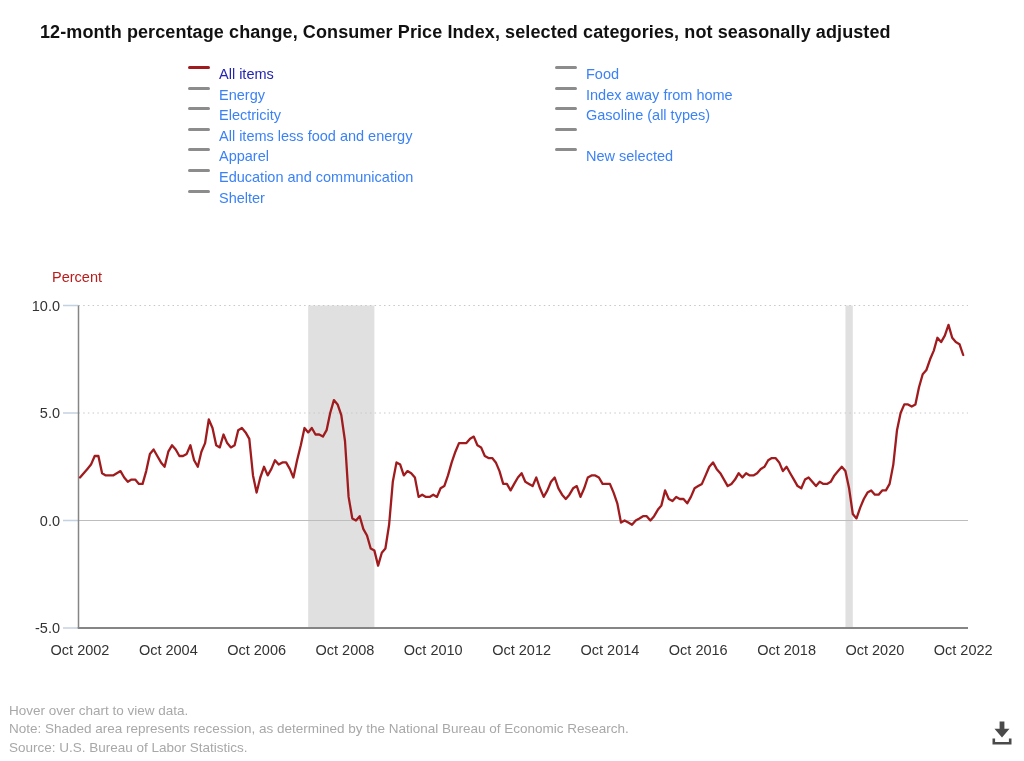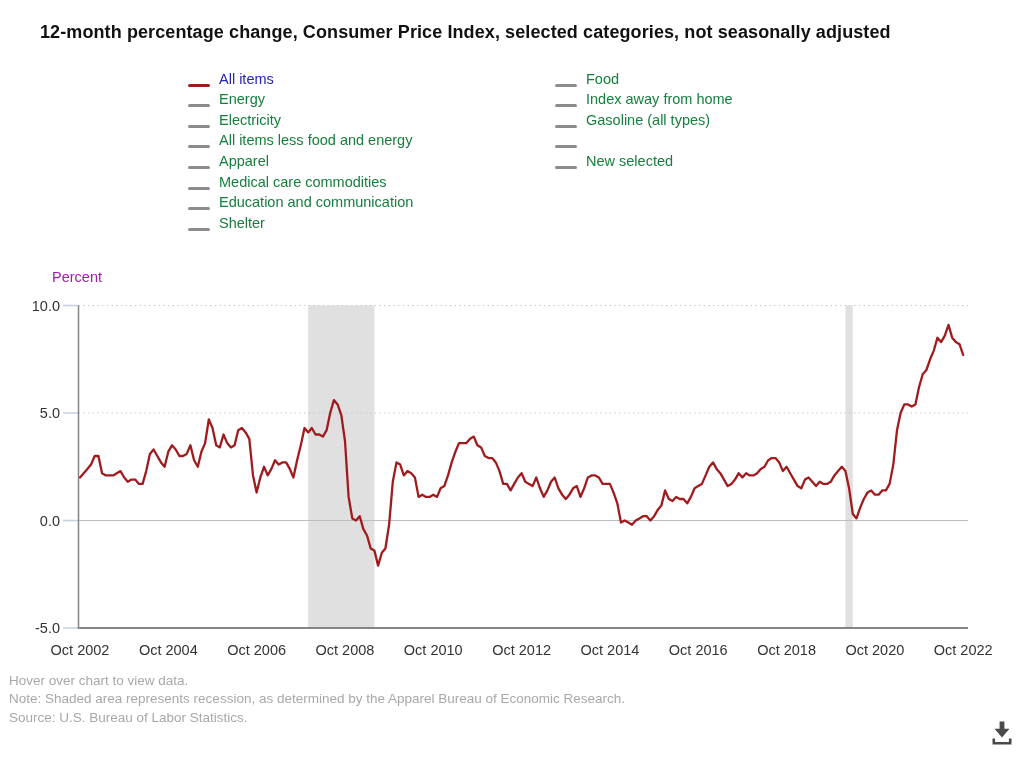--- a/index.html
+++ b/index.html
@@ -3,27 +3,27 @@
 <meta charset="utf-8">
 <style>
   html,body{margin:0;padding:0}
   body{width:1024px;height:761px;position:relative;background:#ffffff;
        font-family:"Liberation Sans",sans-serif;overflow:hidden}
   .title{position:absolute;left:30px;top:10px;width:900px;margin:10px;
          font-size:18px;font-weight:bold;color:#111;line-height:24px;letter-spacing:.1px}
   .legend-col{position:absolute;top:66px}
   #legend-col-1{left:188px}
   #legend-col-2{left:555px}
-  .legend-item{display:flex;align-items:flex-end;height:20.6px;cursor:pointer}
+  .legend-item{display:flex;align-items:flex-start;height:20.6px;cursor:pointer}
   .legend-swatch{width:22px;height:3px;border-radius:2px;margin-right:9px;flex:none}
-  .legend-label{font-size:14.5px;color:#15803d;white-space:nowrap}
+  .legend-label{font-size:14.5px;color:#3b82f6;white-space:nowrap}
   .legend-item.active .legend-label{color:#2424b4}
-  .ylabel{position:absolute;left:52px;top:269px;font-size:14.5px;color:#a21caf}
+  .ylabel{position:absolute;left:52px;top:269px;font-size:14.5px;color:#b91c1c}
   #chart{position:absolute;left:0;top:0;font-family:"Liberation Sans",sans-serif}
-  .footer{position:absolute;left:9px;top:672px;font-size:13.5px;line-height:18.4px;color:#a8a8a8}
+  .footer{position:absolute;left:9px;top:702px;font-size:13.5px;line-height:18.4px;color:#a8a8a8}
   .download{position:absolute;left:984px;top:716px;width:36px;height:36px;
             background:none;border:none;padding:2px;cursor:pointer}
 </style>
 </head>
 <body>
 
 <svg id="chart" width="1024" height="700">
     <rect x="308.15999999999997" y="305.5" width="66.24000000000001" height="322.5" fill="#e0e0e0"></rect>
     <rect x="845.44" y="305.5" width="7.3599999999999" height="322.5" fill="#e0e0e0"></rect>
     <line x1="78.5" x2="968" y1="305.5" y2="305.5" stroke="#c8c8c8" stroke-width="1" stroke-dasharray="1.5 3.2"></line>
@@ -71,24 +71,20 @@
     <div class="legend-item">
       <span class="legend-swatch" style="background: rgb(140, 140, 140);"></span>
       <span class="legend-label">All items less food and energy</span>
     </div>
     <div class="legend-item">
       <span class="legend-swatch" style="background: rgb(140, 140, 140);"></span>
       <span class="legend-label">Apparel</span>
     </div>
     <div class="legend-item">
       <span class="legend-swatch" style="background: rgb(140, 140, 140);"></span>
-      <span class="legend-label">Medical care commodities</span>
-    </div>
-    <div class="legend-item">
-      <span class="legend-swatch" style="background: rgb(140, 140, 140);"></span>
       <span class="legend-label">Education and communication</span>
     </div>
     <div class="legend-item">
       <span class="legend-swatch" style="background: rgb(140, 140, 140);"></span>
       <span class="legend-label">Shelter</span>
     </div>
   </div>
 <div class="legend-col" id="legend-col-2">
     <div class="legend-item">
       <span class="legend-swatch" style="background: rgb(140, 140, 140);"></span>
@@ -108,21 +104,21 @@
     <div class="legend-item">
       <span class="legend-swatch" style="background: rgb(140, 140, 140);"></span>
       <span class="legend-label">New selected</span>
     </div>
   </div>
 
 <div class="ylabel">Percent</div>
 
 <div class="footer">
   <div>Hover over chart to view data.</div>
-  <div>Note: Shaded area represents recession, as determined by the Apparel Bureau of Economic Research.</div>
+  <div>Note: Shaded area represents recession, as determined by the National Bureau of Economic Research.</div>
   <div>Source: U.S. Bureau of Labor Statistics.</div>
 </div>
 
 <button class="download" aria-label="Download chart data">
   <svg width="30" height="30" viewBox="0 0 30 30">
     <path d="M12.6 3.5h4.8v7.2h5.1L15 19.5 7.5 10.7h5.1z" fill="#4a4a4a"></path>
     <path d="M5.5 20.5h2.6v3.4h13.8v-3.4h2.6v6H5.5z" fill="#4a4a4a"></path>
   </svg>
 </button>
 

